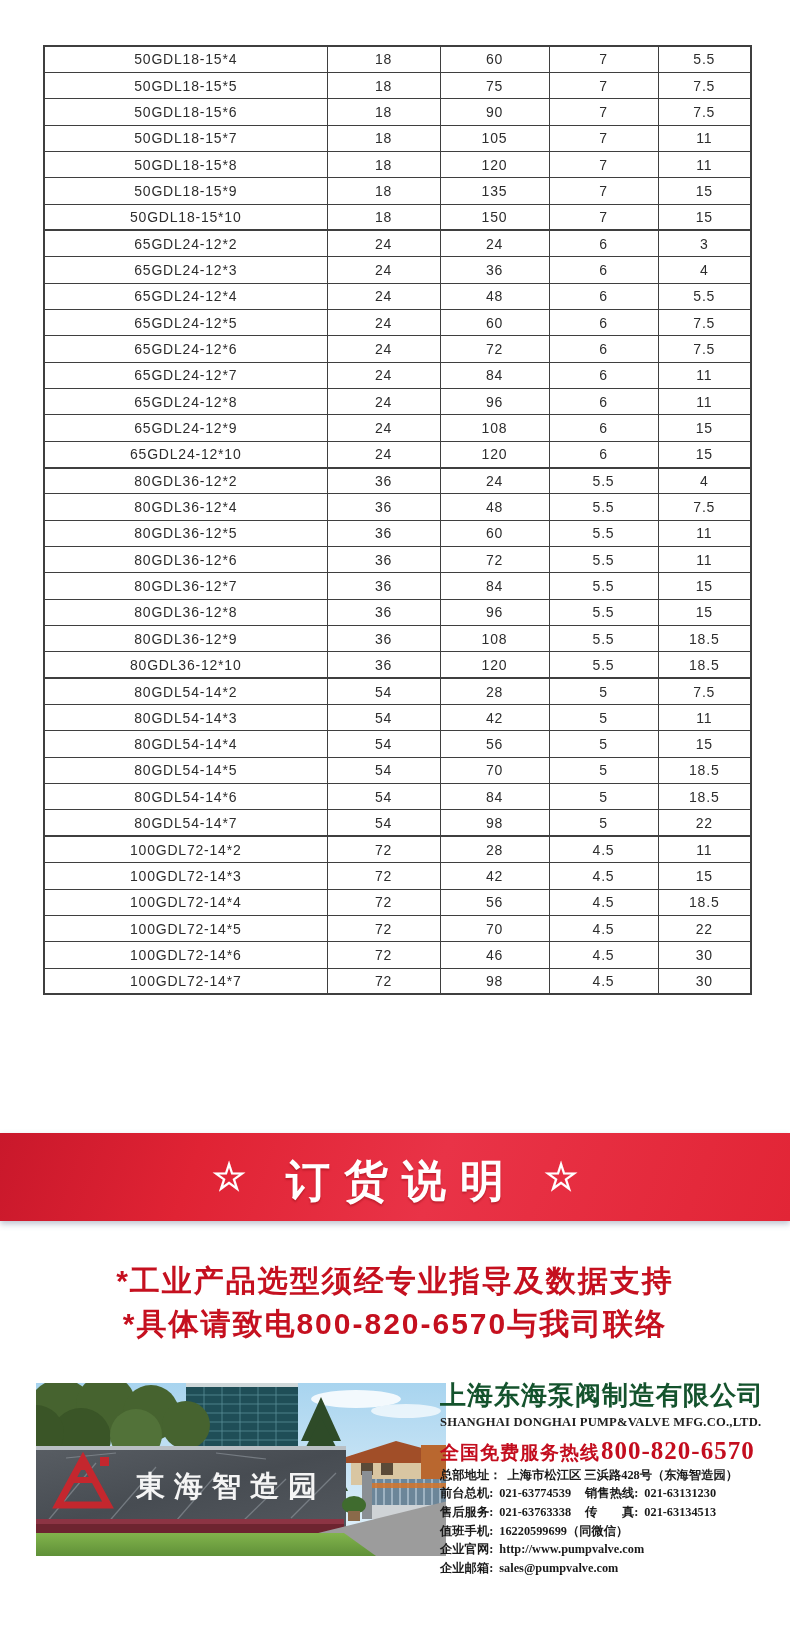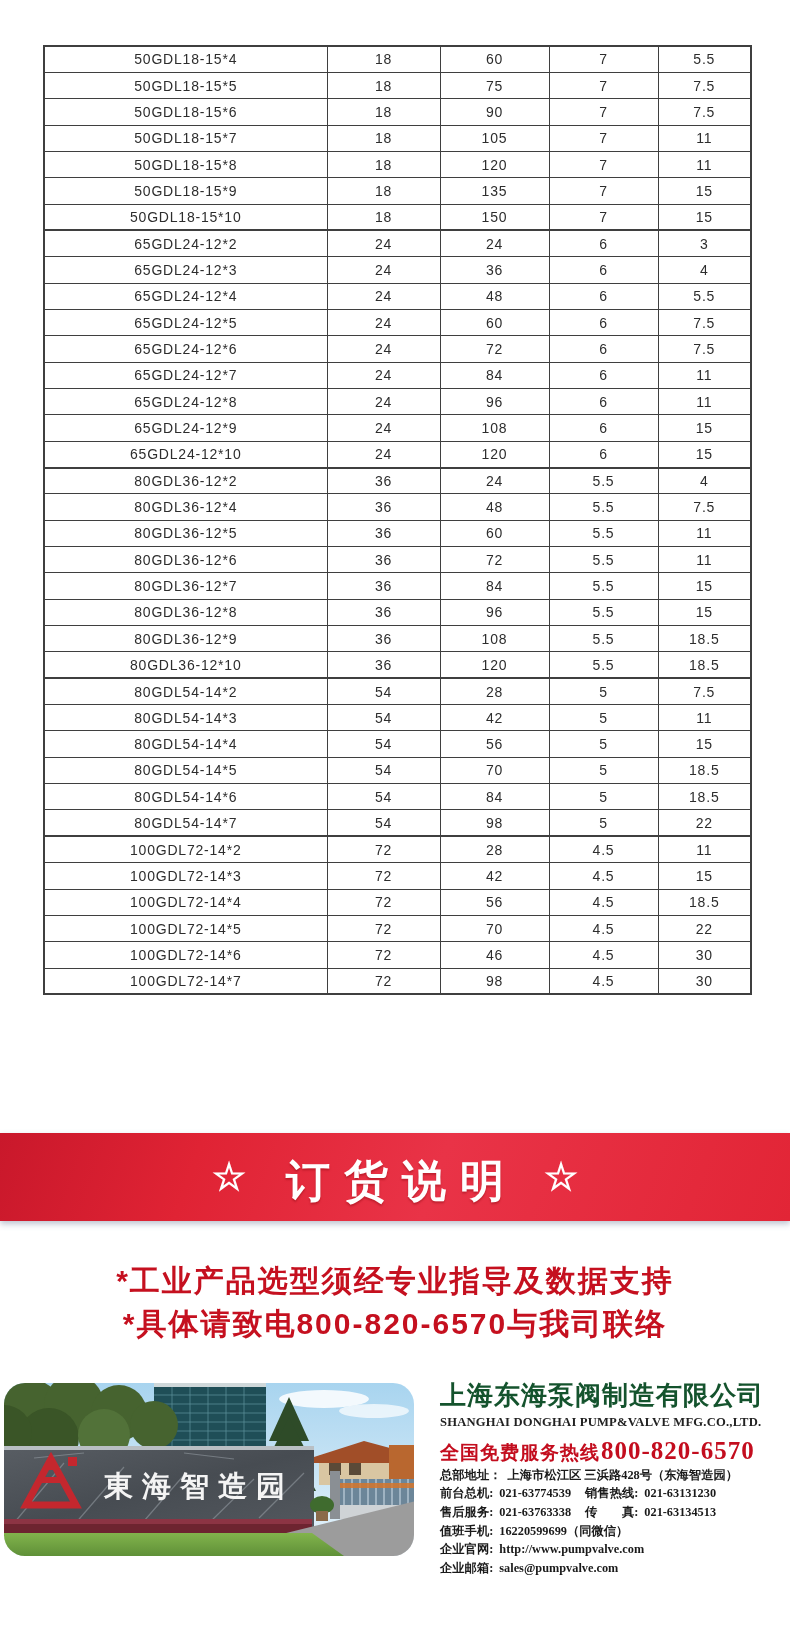--- a/index.html
+++ b/index.html
@@ -92,26 +92,25 @@
     font-size: 30px;
     line-height: 43px;
     font-weight: 900;
     color: #c5101f;
     letter-spacing: 2px;
   }
 
   
   .footer-photo {
     position: absolute;
-    left: 4px;
+    left: 36px;
     top: 1383px;
     width: 410px;
     height: 173px;
     overflow: hidden;
-    border-radius: 21px;
   }
   .company {
     position: absolute;
     left: 440px;
     top: 1381px;
     width: 348px;
   }
   .company .cn-name {
     font-size: 26px;
     font-weight: 900;

